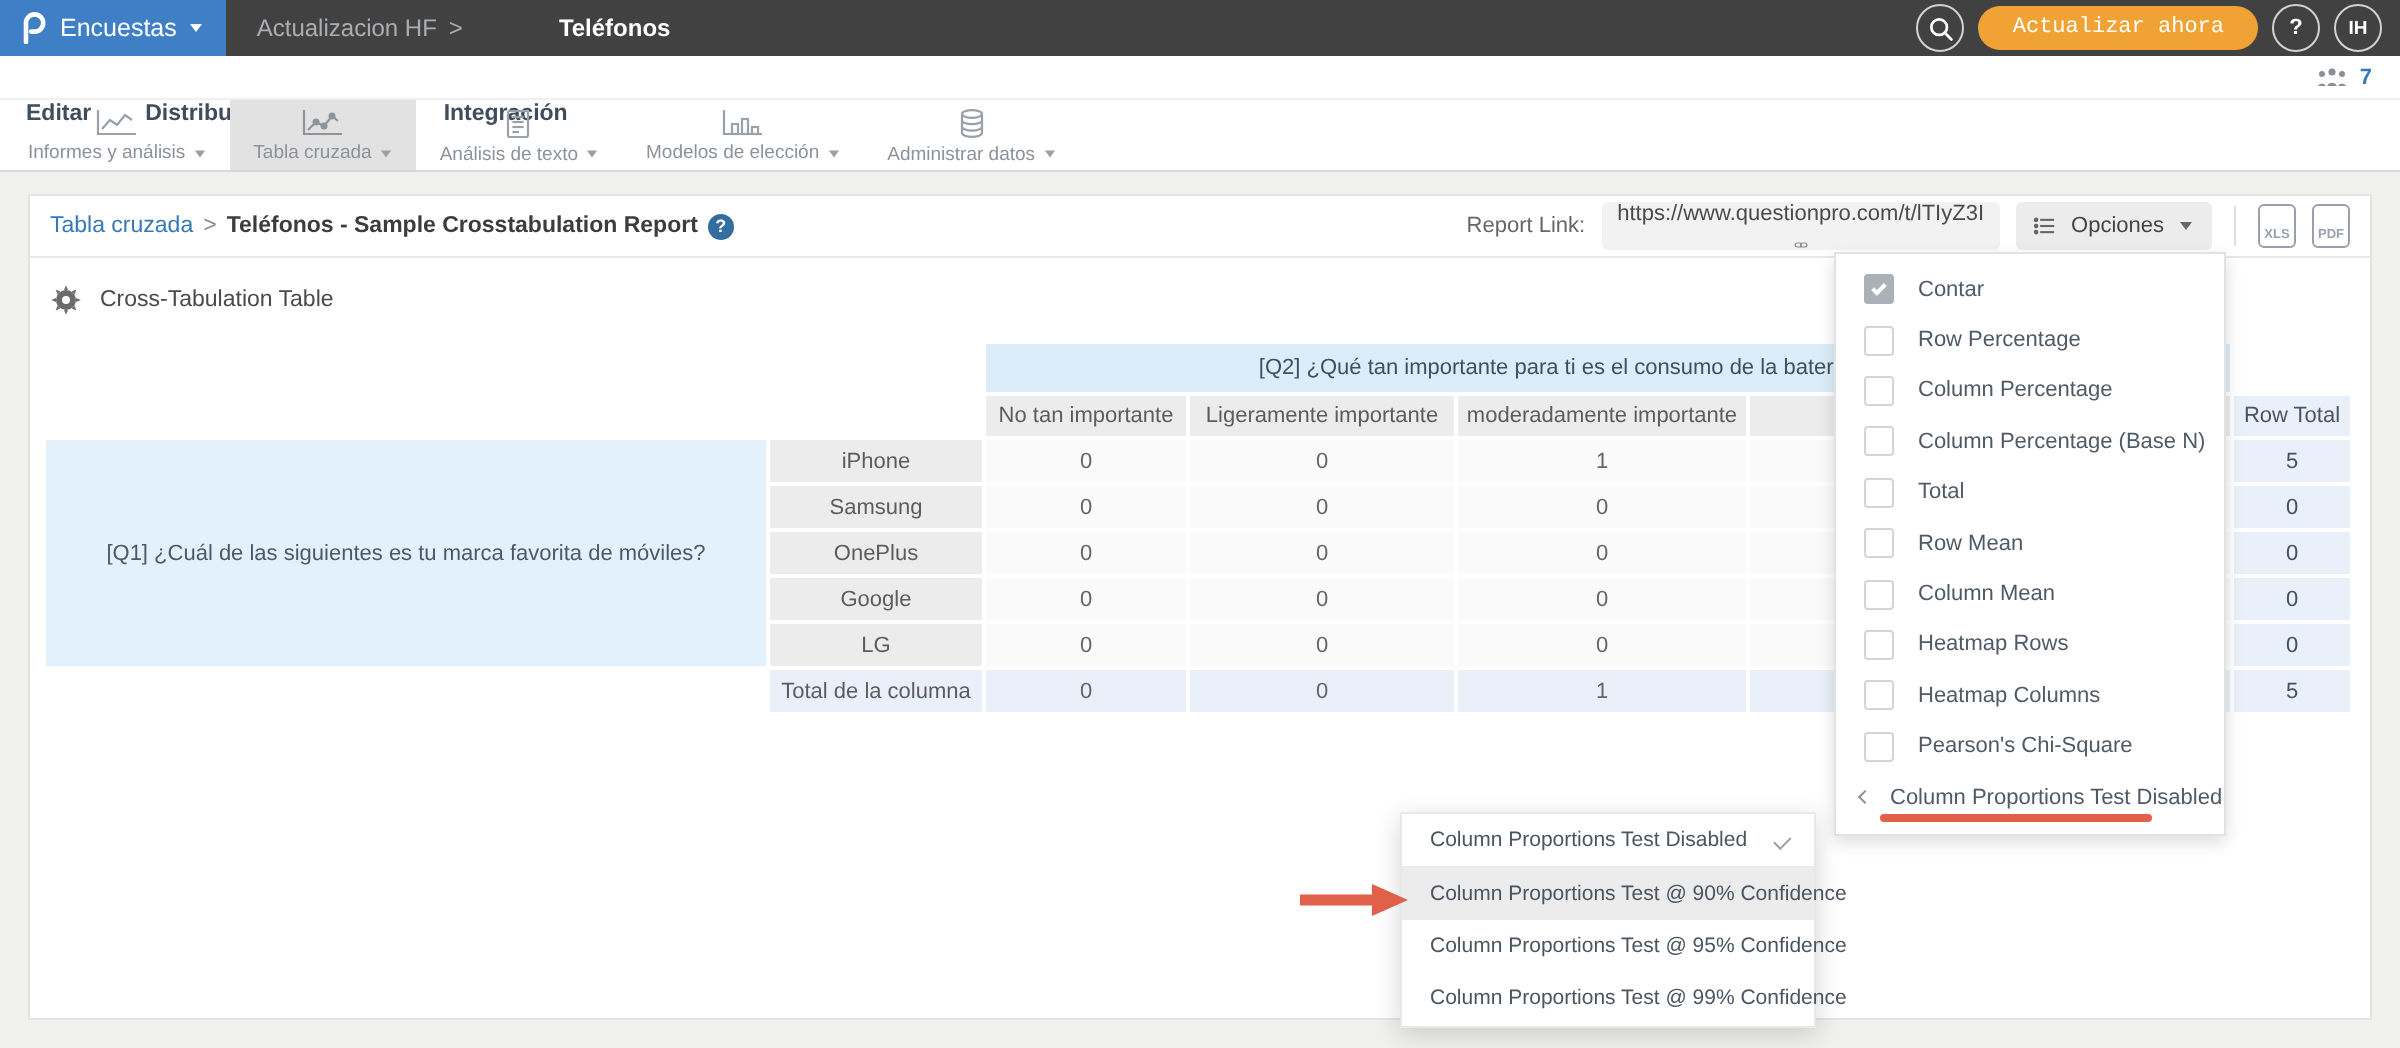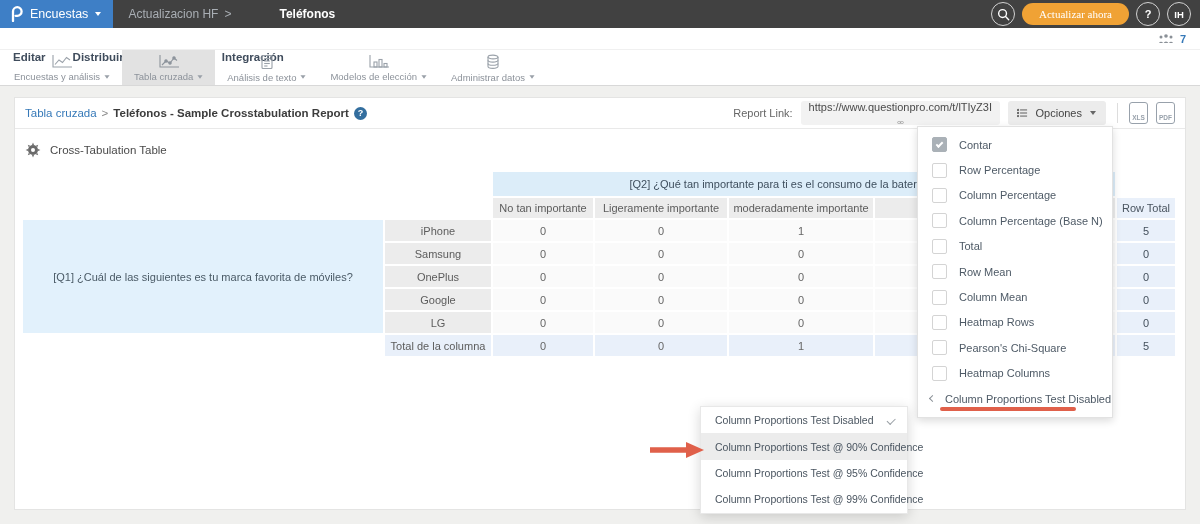--- a/index.html
+++ b/index.html
@@ -16,21 +16,21 @@
   .tophdr { height:28px; background:#414141; display:flex; align-items:center; }
   .brand { height:28px; background:#3e7fc6; display:flex; align-items:center; padding:0 12px 0 10px; gap:7px; cursor:pointer; }
   .brand .plogo { display:flex; }
   .brand .pname { color:#fff; font-size:12.5px; }
   .caret { width:0; height:0; border-left:3.5px solid transparent; border-right:3.5px solid transparent; border-top:4px solid currentColor; display:inline-block; }
   .brand .caret { color:#fff; }
   .hdr-crumb { margin-left:15px; font-size:12px; color:#a9aeb4; display:flex; gap:6px; align-items:center;}
   .hdr-crumb .cur { color:#ffffff; font-weight:700;margin-left:42px; }
   .hdr-right { margin-left:auto; display:flex; align-items:center; gap:7px; padding-right:9px; }
   .hcircle { width:24px; height:24px; border-radius:50%; border:1.5px solid #d2d2d2; display:flex; align-items:center; justify-content:center; color:#fff; font-size:11px; font-weight:700; cursor:pointer; }
-  .btn-update { height:22px; border:none; border-radius:11px; background:#f0a235; color:#fff; font-size:11px; padding:0 17px; font-family:Liberation Serif, serif; cursor:pointer; }
+  .btn-update { height:22px; border:none; border-radius:11px; background:#f0a235; color:#fff; font-size:11px; padding:0 17px; font-family:Liberation Mono, monospace; cursor:pointer; }
   
   .navrow { height:21px; background:#fff; display:flex; align-items:center; padding-left:13px; gap:27px; }
   .navtab { font-size:11.5px; font-weight:700; color:#3f4c5c; cursor:pointer; padding-bottom:2px; border-bottom:2px solid transparent;margin-top:40px; }
   .navtab.active { border-bottom-color:#4f7fb5; }
   .nav-right { margin-left:auto; display:flex; align-items:center; gap:6px; padding-right:14px; }
   .resp-count { color:#3679b8; font-size:11px; font-weight:700; cursor:pointer; }
   
   .toolbar { height:37px; background:#fff; border-top:1px solid #f0f0f0; border-bottom:1px solid #d8d8d8; display:flex; padding-left:2px; }
   .tool { padding:3px 12px 2px 12px; display:flex; flex-direction:column; align-items:center; justify-content:center; gap:2px; cursor:pointer; }
   .tool.active { background:#e2e2e2; }
@@ -138,21 +138,21 @@
 
 <div class="toolbar">
   <div class="tool">
     <svg width="22" height="15" viewBox="0 0 22 15">
         <g fill="none" stroke="#9aa1a9" stroke-width="1.1">
           <path d="M2 1 V13 H21"></path>
           <polyline points="4,10.5 8,6 11.5,8.5 15.5,3.5 19,6"></polyline>
         </g>
       </svg>
     <span class="tlabel">
-        <span>Encuestas y análisis</span>
+        <span>Informes y análisis</span>
         <span class="caret"></span>
       </span>
   </div>
   <div class="tool active">
     <svg width="22" height="15" viewBox="0 0 22 15">
         <g fill="none" stroke="#8d949c" stroke-width="1.1">
           <path d="M2 1 V13 H21"></path>
           <polyline points="4,11 8,7 12,9 16,4 19,6.5"></polyline>
           <circle cx="8" cy="7" r="1.2" fill="#8d949c"></circle>
           <circle cx="12" cy="9" r="1.2" fill="#8d949c"></circle>
@@ -381,25 +381,25 @@
       <div class="menu-item">
         <span class="checkbox"></span>
         <span class="menu-label">Column Mean</span>
       </div>
       <div class="menu-item">
         <span class="checkbox"></span>
         <span class="menu-label">Heatmap Rows</span>
       </div>
       <div class="menu-item">
         <span class="checkbox"></span>
+        <span class="menu-label">Heatmap Columns</span>
+      </div>
+      <div class="menu-item">
+        <span class="checkbox"></span>
         <span class="menu-label">Pearson's Chi-Square</span>
-      </div>
-      <div class="menu-item">
-        <span class="checkbox"></span>
-        <span class="menu-label">Heatmap Columns</span>
       </div>
     </div>
   <div class="menu-item trigger">
     <span class="chevr-left"></span>
     <span class="menu-label">Column Proportions Test Disabled</span>
     <span class="red-underline"></span>
   </div>
 </div>
 
 <div class="submenu" id="submenu">

